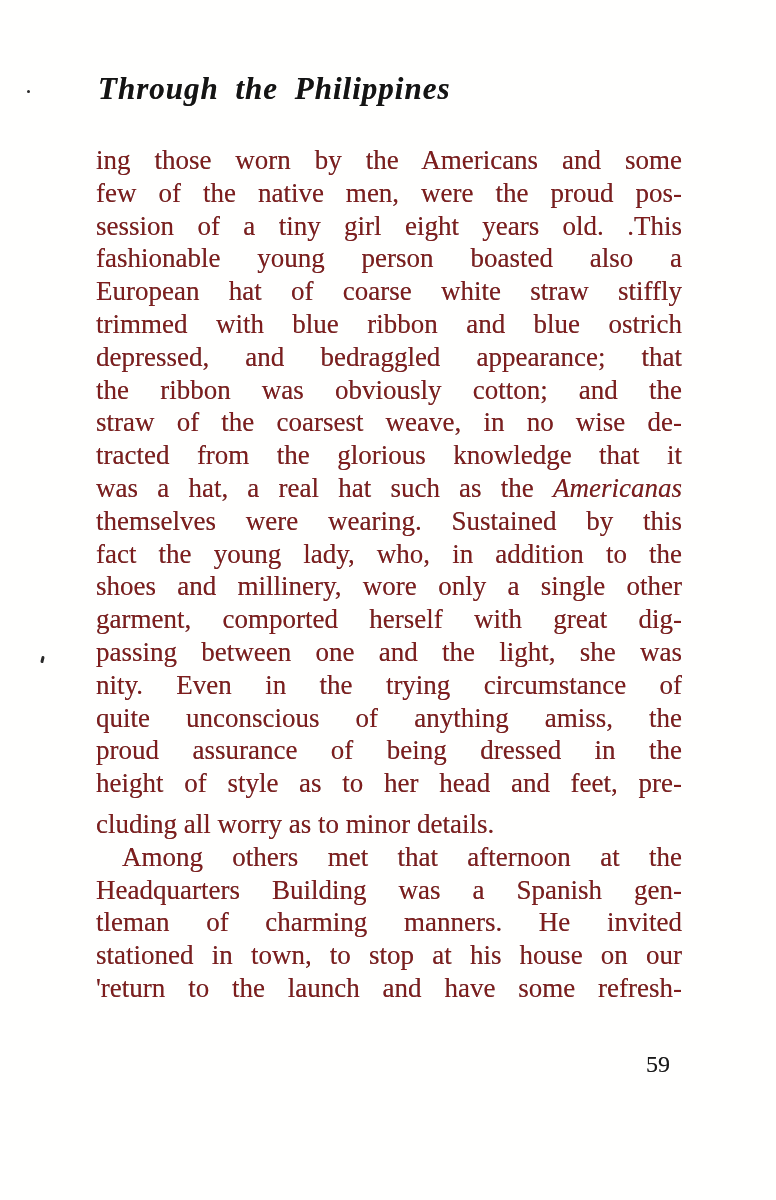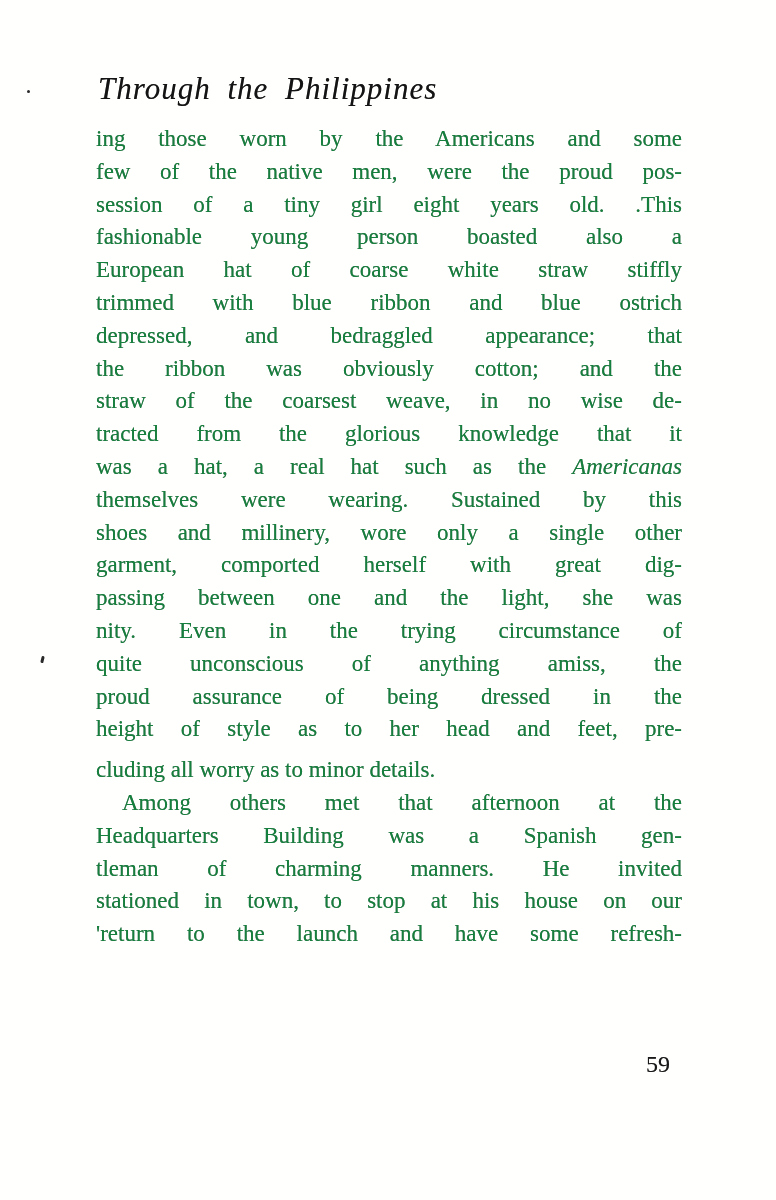--- a/index.html
+++ b/index.html
@@ -15,35 +15,35 @@
     position: absolute;
     inset: 0;
     background: #fffffe;
   }
   .running-head {
     position: absolute;
     left: 98px;
     top: 71px;
     font-size: 31px;
     font-style: italic;
-    font-weight: 400;
+    font-weight: 700;
     letter-spacing: 1px;
     word-spacing: 8px;
     color: #141414;
     text-shadow: 0 0 0.5px rgba(0,0,0,0.55);
     white-space: nowrap;
   }
   .body-text {
     position: absolute;
     left: 96px;
-    top: 123px;
+    top: 144px;
     width: 586px;
-    font-size: 23px;
+    font-size: 27px;
     line-height: 32.8px;
-    color: #15803d;
+    color: #7f1d1d;
     text-shadow: 0 0 0.4px rgba(0,0,0,0.5);
   }
   .line {
     text-align: justify;
     text-align-last: justify;
     height: 32.8px;
     overflow: visible;
     white-space: normal;
   }
   .line.par-end {
@@ -96,20 +96,21 @@
     <div class="line">session of a tiny girl eight years old. .This</div>
     <div class="line">fashionable young person boasted also a</div>
     <div class="line">European hat of coarse white straw stiffly</div>
     <div class="line">trimmed with blue ribbon and blue ostrich</div>
     <div class="line">depressed, and bedraggled appearance; that</div>
     <div class="line">the ribbon was obviously cotton; and the</div>
     <div class="line">straw of the coarsest weave, in no wise de-</div>
     <div class="line">tracted from the glorious knowledge that it</div>
     <div class="line"><span>was a hat, a real hat such as the </span><span class="it">Americanas</span></div>
     <div class="line">themselves were wearing. Sustained by this</div>
+    <div class="line">fact the young lady, who, in addition to the</div>
     <div class="line">shoes and millinery, wore only a single other</div>
     <div class="line">garment, comported herself with great dig-</div>
     <div class="line">passing between one and the light, she was</div>
     <div class="line">nity. Even in the trying circumstance of</div>
     <div class="line">quite unconscious of anything amiss, the</div>
     <div class="line">proud assurance of being dressed in the</div>
     <div class="line">height of style as to her head and feet, pre-</div>
     <div class="line par-end">cluding all worry as to minor details.</div>
     <div class="line indent">Among others met that afternoon at the</div>
     <div class="line">Headquarters Building was a Spanish gen-</div>

